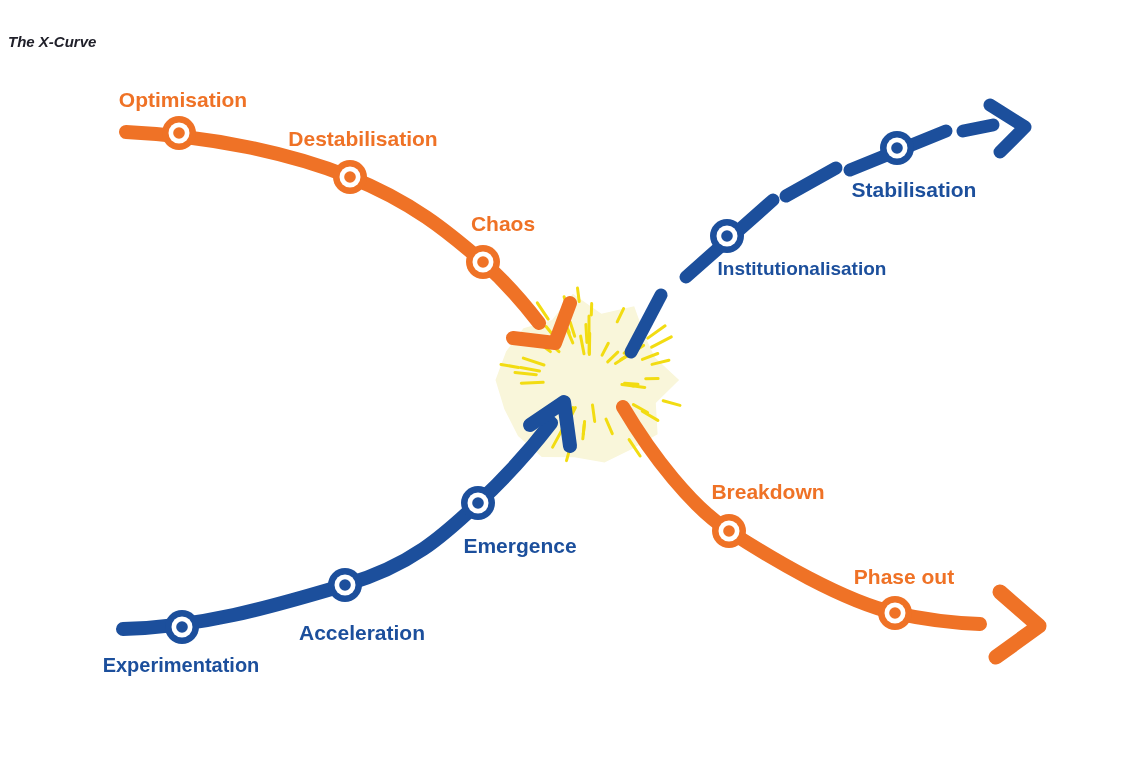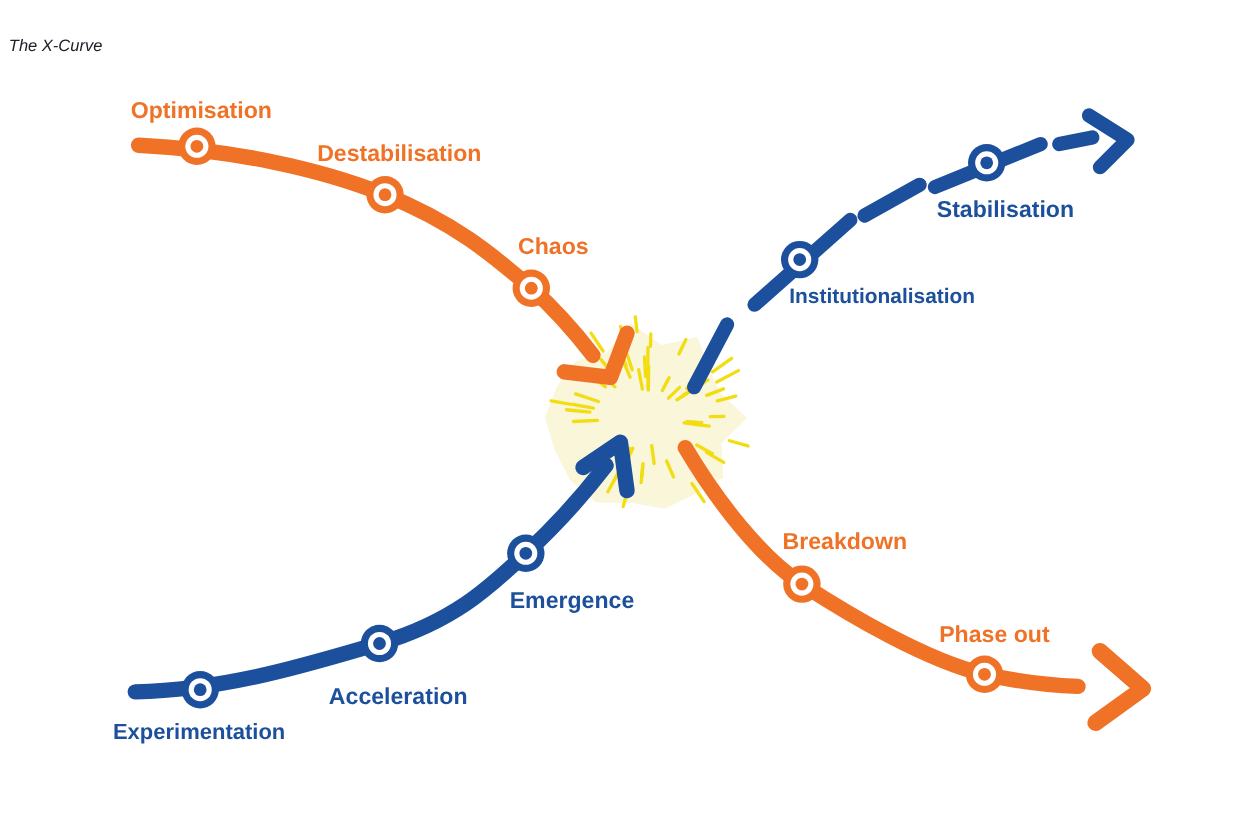--- a/index.html
+++ b/index.html
@@ -2,21 +2,21 @@
 <html style="--orange: #EF7226; --blue: #1C4F9C; --burst_fill: #F9F6DA; --burst_ray: #F2DC12; --title_text: #20202A; --background: #FFFFFF;"><head>
 <meta charset="utf-8">
 <style>
   html,body{margin:0;padding:0;background:#ffffff;}
   body{
     width:1133px;height:764px;position:relative;overflow:hidden;
     font-family:"Liberation Sans",sans-serif;
   }
   #diagram-title{
     position:absolute;left:8px;top:33px;
-    font-style:italic;font-weight:400;font-size:15px;
+    font-style:italic;font-weight:700;font-size:15px;
     color:var(--title_text,#20202A);
   }
   svg{position:absolute;left:0;top:0;}
   .stroke-orange{stroke:var(--orange,#EF7226);}
   .fill-orange{fill:var(--orange,#EF7226);}
   .stroke-blue{stroke:var(--blue,#1C4F9C);}
   .fill-blue{fill:var(--blue,#1C4F9C);}
   .curve{fill:none;stroke-linecap:round;stroke-linejoin:round;}
   .arrowhead{fill:none;stroke-linecap:round;stroke-linejoin:round;}
   .node-white{fill:#ffffff;}

